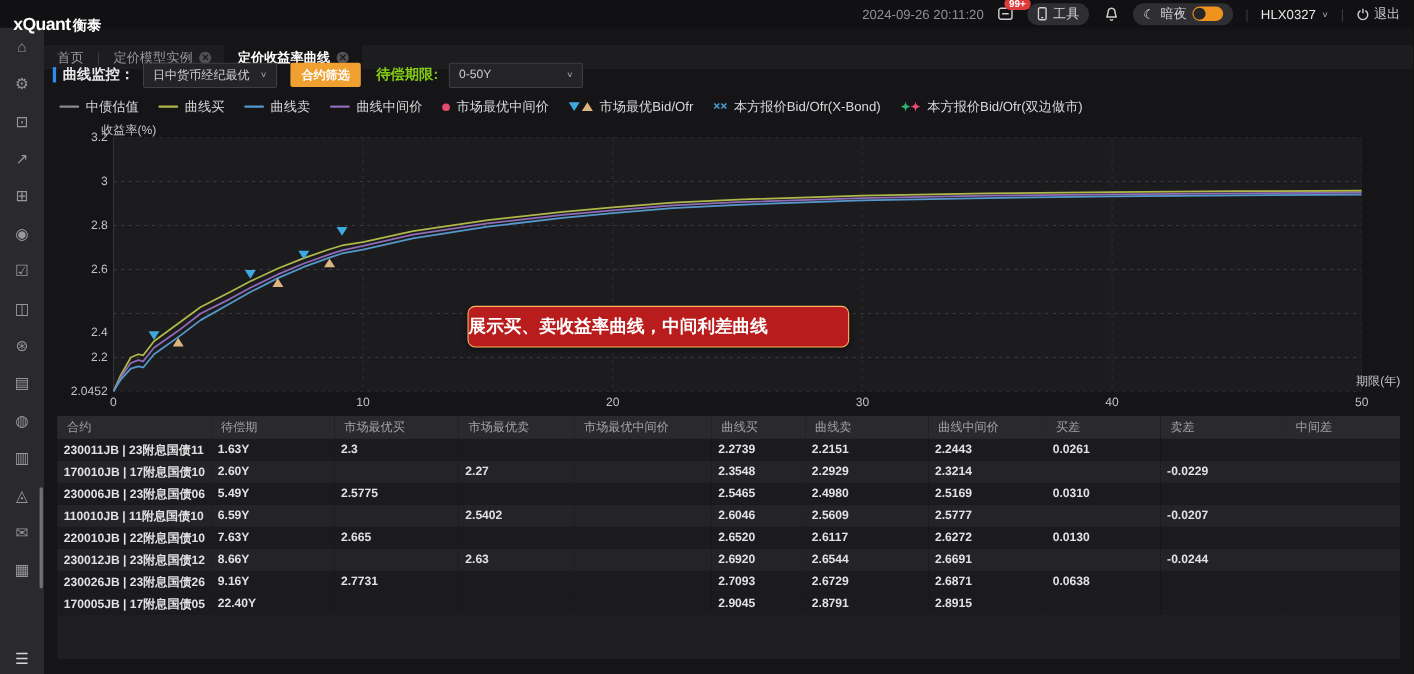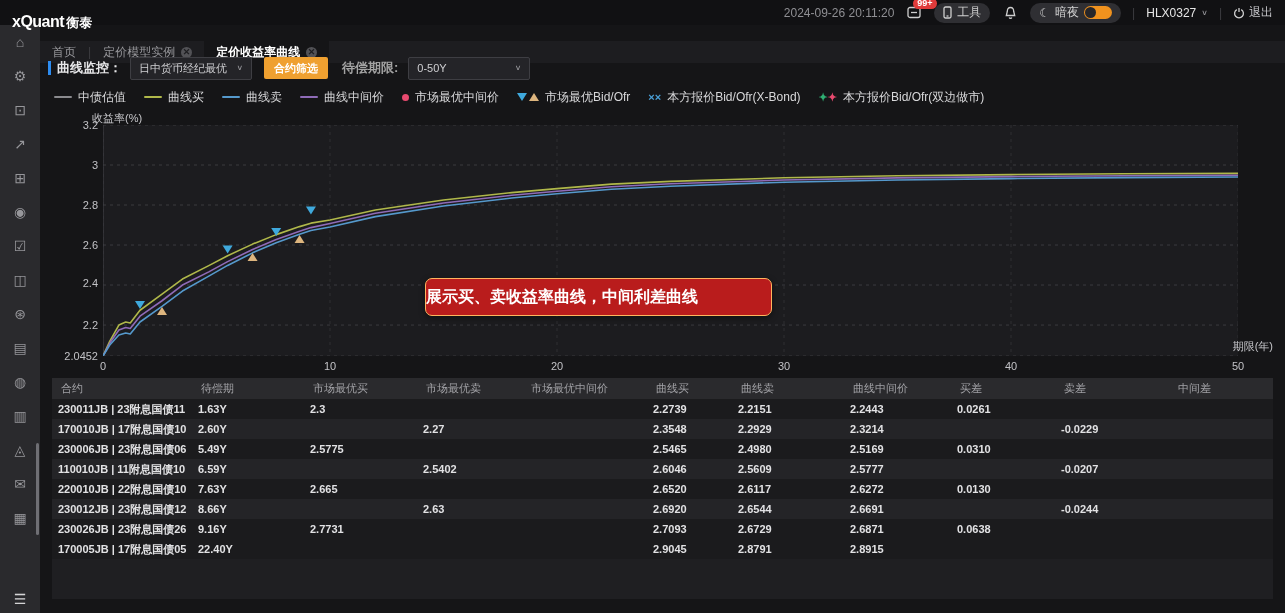--- a/index.html
+++ b/index.html
@@ -51,21 +51,21 @@
   .controls { position:absolute; left:8px; top:30px; height:26px; display:flex; align-items:center; }
   .accent-bar { width:3px; height:14px; background:#2d8cf0; margin-right:6px; }
   .ctl-label { font-size:13px; font-weight:700; color:#e8e8ea; }
   .select { height:23px; background:#242428; border:1px solid #3e3e43; border-radius:2px;
     display:flex; align-items:center; justify-content:space-between; padding:0 8px;
     font-size:11px; color:#cfcfd2; }
   .sel-1 { width:122px; margin-left:8px; }
   .sel-2 { width:122px; margin-left:10px; }
   .btn-filter { height:22px; margin-left:12px; padding:0 10px; background:#efa030; border:none;
     border-radius:2px; color:#fff; font-size:11px; font-weight:700; }
-  .ctl-label2 { margin-left:14px; font-size:13px; font-weight:700; color:#a3a3a3; }
+  .ctl-label2 { margin-left:14px; font-size:13px; font-weight:700; color:#84cc16; }
 
   
   .legend { position:absolute; left:14px; top:63px; height:18px; display:flex; align-items:center; gap:18px; }
   .lg-item { display:flex; align-items:center; gap:6px; font-size:12px; color:#d8d8da; }
   .mk-line { width:18px; height:2px; border-radius:1px; }
   .mk-dot { width:7px; height:7px; border-radius:50%; }
   .tri-dn { width:0; height:0; border-left:5px solid transparent; border-right:5px solid transparent; border-top:8px solid #3fa9dd; }
   .tri-up { width:0; height:0; border-left:5px solid transparent; border-right:5px solid transparent; border-bottom:8px solid #ddb57e; margin-left:2px; }
   .mk-text { font-size:11px; font-weight:700; }
 
@@ -297,21 +297,21 @@
           <polygon points="202.932,81.3947869760998 212.932,81.3947869760998 207.932,89.3947869760998" fill="#3fa9dd"></polygon>
           <polygon points="54.02,190.03221337028054 64.02000000000001,190.03221337028054 59.02,182.03221337028054" fill="#ddb57e"></polygon>
           <polygon points="144.593,135.9828541738829 154.593,135.9828541738829 149.593,127.98285417388291" fill="#ddb57e"></polygon>
           <polygon points="191.582,118.01974367855908 201.582,118.01974367855908 196.582,110.01974367855908" fill="#ddb57e"></polygon>
         </svg>
       <div id="yticks">
           <div class="ytick" style="top: 8px;">3.2</div>
           <div class="ytick" style="top: 48.0069px;">3</div>
           <div class="ytick" style="top: 88.0139px;">2.8</div>
           <div class="ytick" style="top: 128.021px;">2.6</div>
-          <div class="ytick" style="top: 166px;">2.4</div>
+          <div class="ytick" style="top: 185px;">2.4</div>
           <div class="ytick" style="top: 208.035px;">2.2</div>
           <div class="ytick" style="top: 239px;">2.0452</div>
         </div>
       <div id="xticks">
           <div class="xtick" style="left: 36px;">0</div>
           <div class="xtick" style="left: 263px;">10</div>
           <div class="xtick" style="left: 490px;">20</div>
           <div class="xtick" style="left: 717px;">30</div>
           <div class="xtick" style="left: 944px;">40</div>
           <div class="xtick" style="left: 1171px;">50</div>

